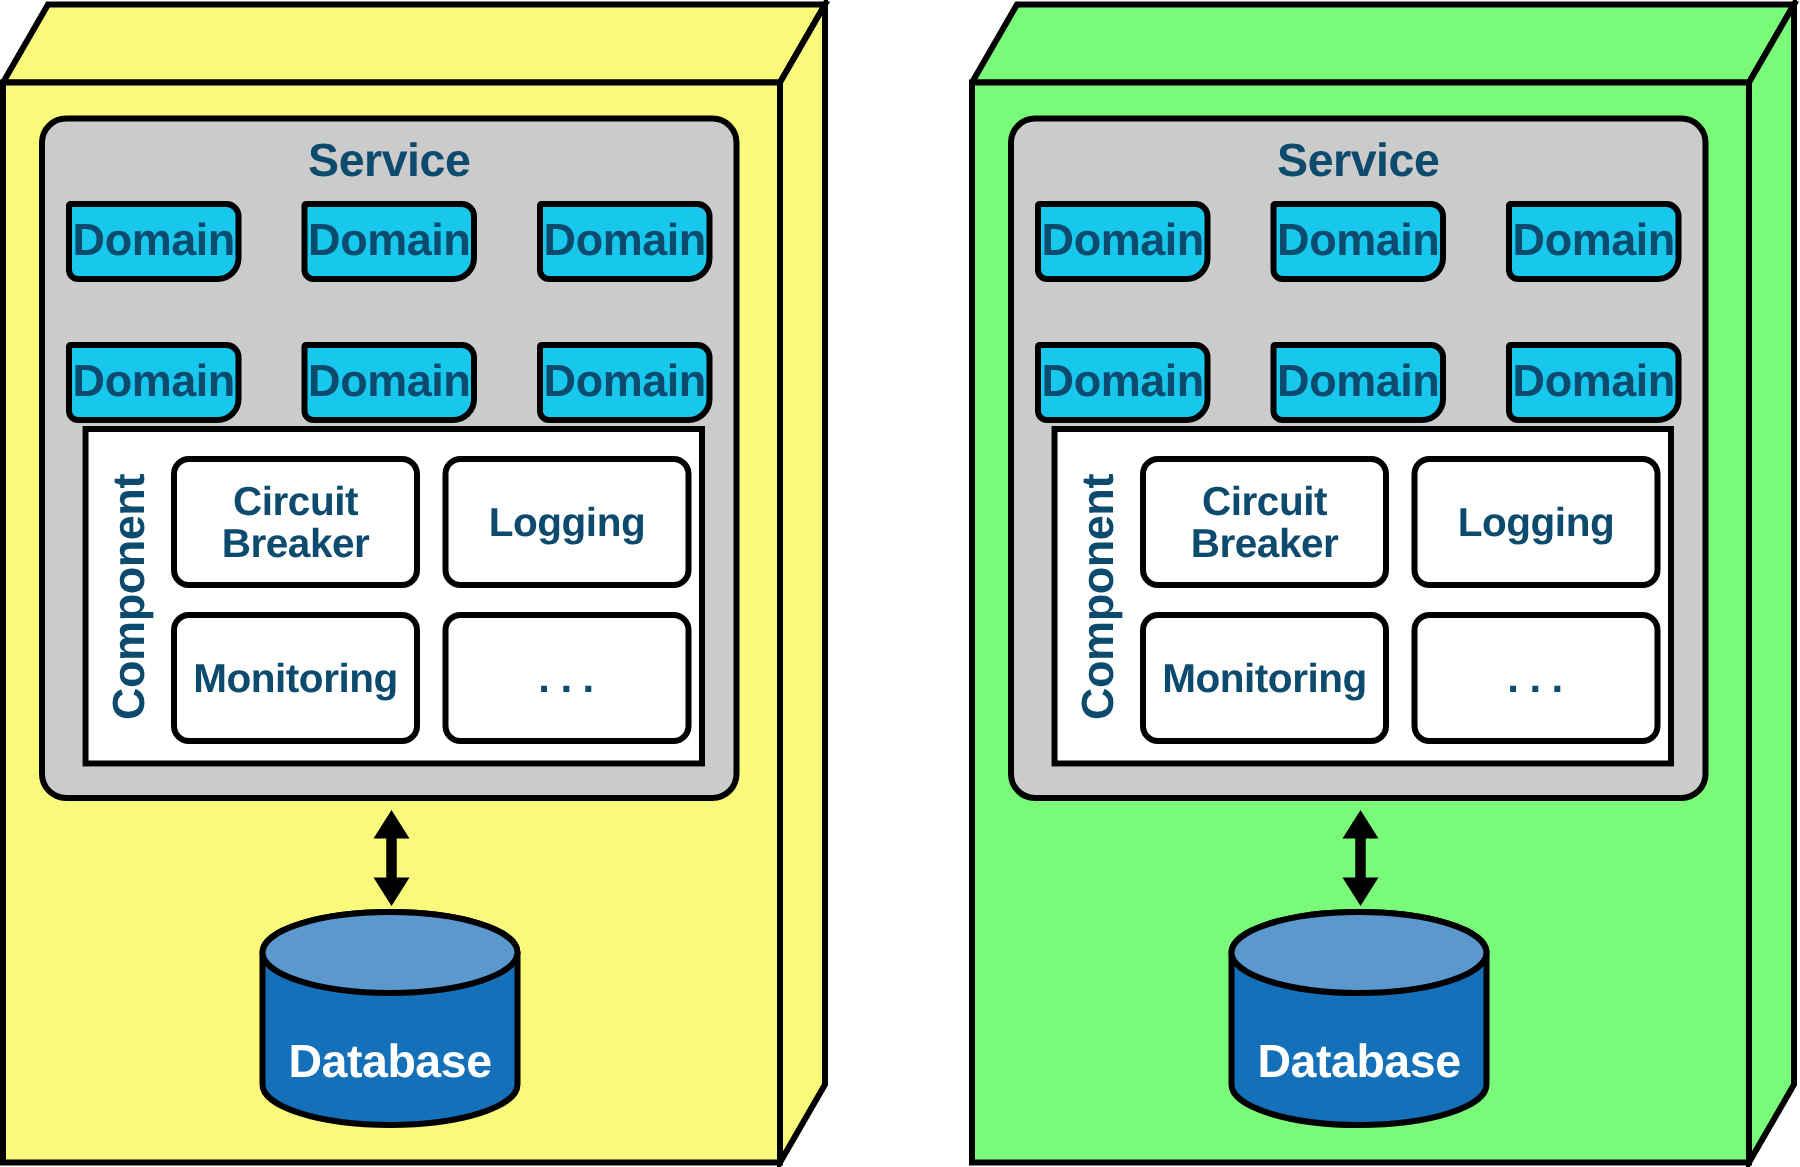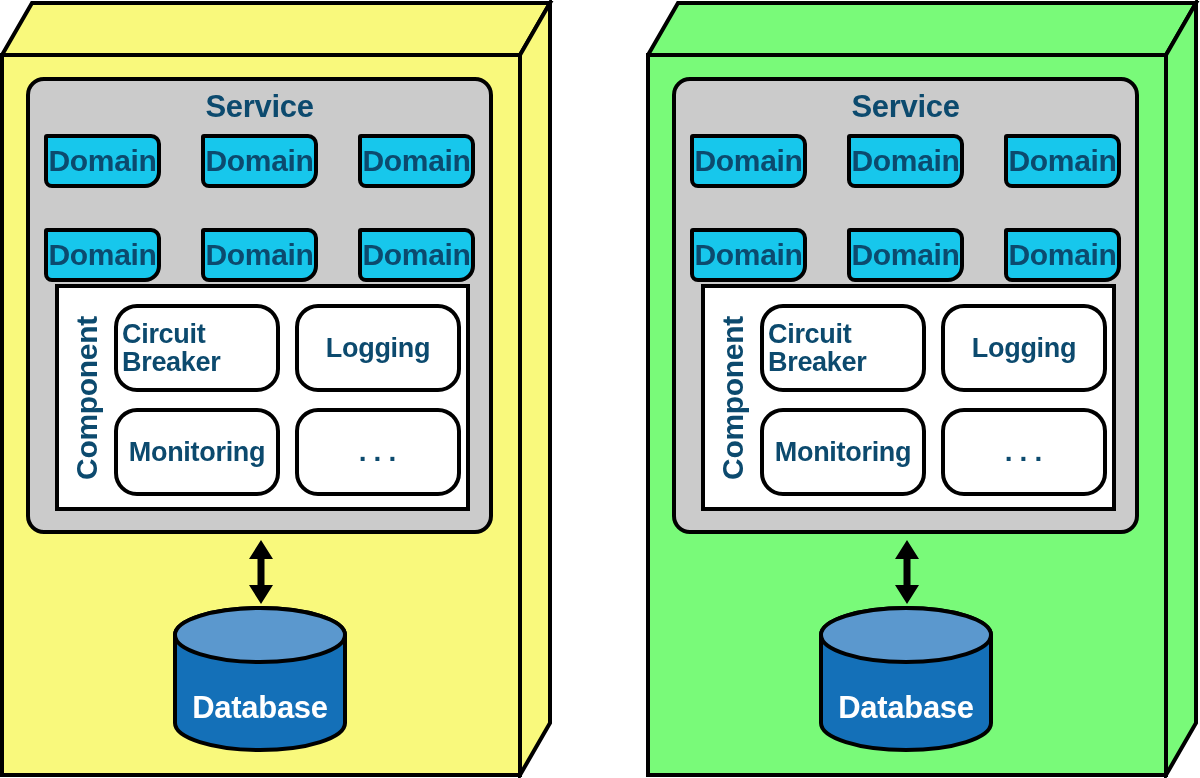--- a/index.html
+++ b/index.html
@@ -41,22 +41,22 @@
   .component-label span{
     transform:rotate(-90deg);white-space:nowrap;
     font-size:30px;font-weight:600;
   }
   .component-grid{
     position:absolute;left:55px;top:16px;
     display:grid;grid-template-columns:166px 166px;grid-template-rows:88px 88px;
     column-gap:15px;row-gap:16px;
   }
   .component-item{
-    box-sizing:border-box;border:4px solid #000;border-radius:23px;background:#fff;
-    display:flex;align-items:center;justify-content:center;
+    box-sizing:border-box;border:4px solid #000;border-radius:12px;background:#fff;
+    display:flex;align-items:center;justify-content:center;text-align:center;
     font-size:27px;font-weight:600;line-height:1.05;padding:0 4px;
   }
   .component-item.dots{letter-spacing:7px;font-weight:700;font-size:28px;padding-left:10px;}
   .arrow-svg{position:absolute;left:239px;top:539px;}
   .db-svg{position:absolute;left:172px;top:605px;}
   .db-svg text{font-family:"Liberation Sans", sans-serif;letter-spacing:-0.3px;}
 </style>
 </head>
 <body>
 

